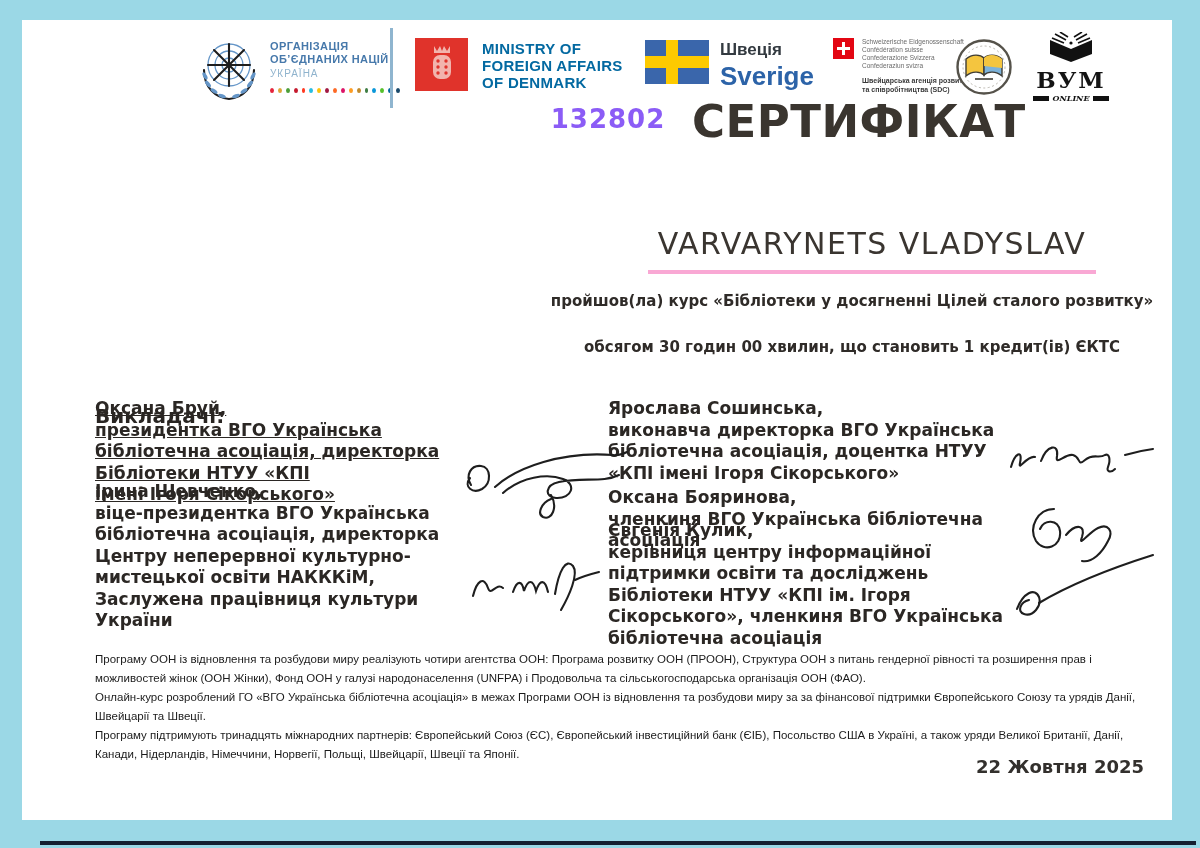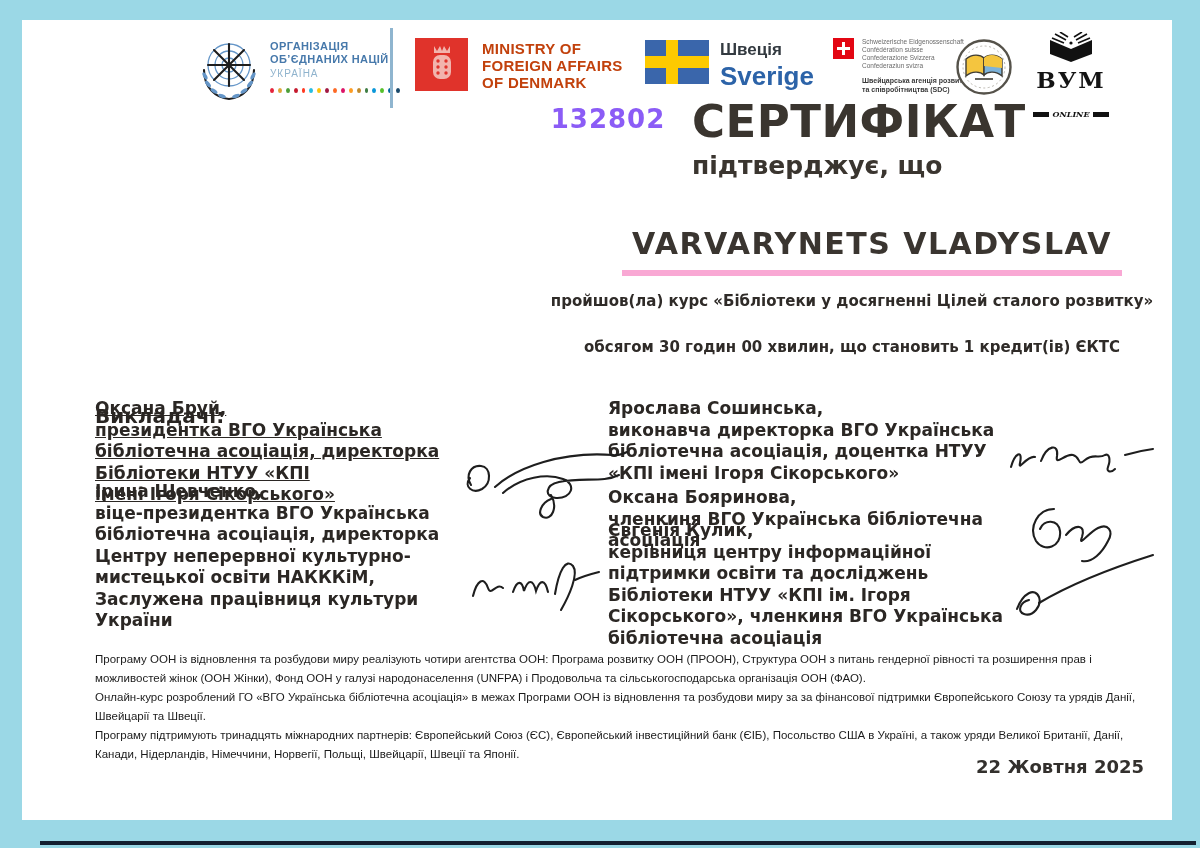--- a/index.html
+++ b/index.html
@@ -11,47 +11,47 @@
 
   
   .un-emblem { left:174px; top:16px; }
   .un-textblock { left:248px; top:20px; width:130px; }
   .un-org { font-size:11px; font-weight:bold; color:#4779ab; letter-spacing:.4px; line-height:13px; font-family:"Liberation Sans",sans-serif; }
   .un-country { font-size:10px; color:#8fb3cd; letter-spacing:1px; margin-top:2px; font-family:"Liberation Sans",sans-serif; }
   .sdg-dots { margin-top:9px; display:flex; gap:4px; }
   .sdg-dots .dot { width:5px; height:5px; border-radius:50%; display:inline-block; }
   .hdr-divider { left:368px; top:8px; width:3px; height:80px; background:#8fb5cf; }
   .dk-flag { left:393px; top:18px; width:53px; height:53px; background:#e0332b; display:flex; align-items:center; justify-content:center; }
-  .dk-text { left:460px; top:20px; font-family:"Liberation Sans",sans-serif; font-weight:bold; font-size:15px; line-height:17px; color:#c2410c; letter-spacing:.3px; white-space:pre-line; }
+  .dk-text { left:460px; top:20px; font-family:"Liberation Sans",sans-serif; font-weight:bold; font-size:15px; line-height:17px; color:#0369a1; letter-spacing:.3px; white-space:pre-line; }
   .sw-flag { left:623px; top:20px; width:64px; height:44px; background:#3a66ab; overflow:hidden; }
   .sw-flag .v { position:absolute; left:21px; top:0; width:12px; height:44px; background:#fdca00; }
   .sw-flag .h { position:absolute; left:0; top:16px; width:64px; height:12px; background:#fdca00; }
   .sw-text { left:698px; top:20px; font-family:"Liberation Sans",sans-serif; }
   .sw-uk { font-size:17px; font-weight:bold; color:#333a40; }
   .sw-sv { font-size:26px; font-weight:bold; color:#2c63a8; margin-top:1px; }
   .swiss { left:811px; top:18px; display:flex; gap:8px; width:150px; }
   .swiss-sq { width:21px; height:21px; background:#e30613; position:relative; flex:0 0 auto; }
   .swiss-sq .c1 { position:absolute; left:9px; top:4px; width:3px; height:13px; background:#fff; }
   .swiss-sq .c2 { position:absolute; left:4px; top:9px; width:13px; height:3px; background:#fff; }
   .swiss-lines { font-family:"Liberation Sans",sans-serif; font-size:6.5px; line-height:8px; color:#6a6a6a; white-space:pre-line; }
   .swiss-agency { font-family:"Liberation Sans",sans-serif; font-size:7px; line-height:9px; font-weight:bold; color:#3a3a3a; margin-top:6px; white-space:pre-line; }
   .ula-emblem { left:933px; top:18px; }
   .vum { left:1006px; top:12px; width:86px; text-align:center; }
   .vum-name { font-family:"DejaVu Serif", serif; font-size:23px; font-weight:bold; color:#141414; letter-spacing:2px; line-height:24px; }
-  .vum-banner { display:flex; align-items:center; justify-content:center; gap:3px; margin-top:17px; }
+  .vum-banner { display:flex; align-items:center; justify-content:center; gap:3px; margin-top:1px; }
   .vum-bar { width:16px; height:5px; background:#111; }
   .vum-online { font-family:"DejaVu Serif", serif; font-style:italic; font-weight:bold; font-size:8px; color:#111; }
 
   
   .cert-number { left:476px; top:84px; width:220px; text-align:center; font-size:26px; font-weight:bold; color:#8b5cf6; letter-spacing:1px; }
   .title-block { left:670px; top:78px; width:480px; color:#3a352f; }
   .cert-title { font-size:45px; font-weight:bold; letter-spacing:.5px; line-height:48px; }
   .cert-subtitle { font-size:25px; font-weight:bold; margin-top:5px; }
   .name-block { left:520px; top:206px; width:660px; text-align:center; }
-  .cert-name { display:inline-block; font-size:30px; font-weight:bold; letter-spacing:1.5px; color:#3a3530; border-bottom:6px solid #f9a8d4; padding:0 10px 9px; }
+  .cert-name { display:inline-block; font-size:30px; font-weight:normal; letter-spacing:1.5px; color:#3a3530; border-bottom:4px solid #f9a8d4; padding:0 10px 9px; }
   .course-line { left:480px; top:272px; width:700px; text-align:center; font-size:15px; font-weight:bold; color:#2f2b28; }
   .volume-line { left:480px; top:318px; width:700px; text-align:center; font-size:15px; font-weight:bold; color:#2f2b28; }
 
   
   .teachers-heading { left:73px; top:344px; font-size:20px; font-weight:bold; color:#292522;margin-top:40px; }
   .tpara { font-size:17px; font-weight:bold; color:#2b2724; line-height:21.5px; }
   .lp0 { left:73px; top:378px; width:360px;text-decoration:underline; }
   .lp1 { left:73px; top:461px; width:360px; }
   .rp0 { left:586px; top:378px; width:420px; }
   .rp1 { left:586px; top:467px; width:420px; }
@@ -185,21 +185,20 @@
     <div class="vum-banner">
       <span class="vum-bar"></span>
       <span class="vum-online">ONLINE</span>
       <span class="vum-bar"></span>
     </div>
   </div>
 
   <div class="abs cert-number">132802</div>
   <div class="abs title-block">
     <div class="cert-title">СЕРТИФІКАТ</div>
-    <div class="cert-subtitle">підтверджує, що</div>
   </div>
 
   <div class="abs name-block">
     <span class="cert-name">VARVARYNETS VLADYSLAV</span>
   </div>
   <div class="abs course-line">пройшов(ла) курс «Бібліотеки у досягненні Цілей сталого розвитку»</div>
   <div class="abs volume-line">обсягом 30 годин 00 хвилин, що становить 1 кредит(ів) ЄКТС</div>
 
   <div class="abs teachers-heading">Викладачі:</div>
   <div class="abs tpara pre lp0">Оксана Бруй,

